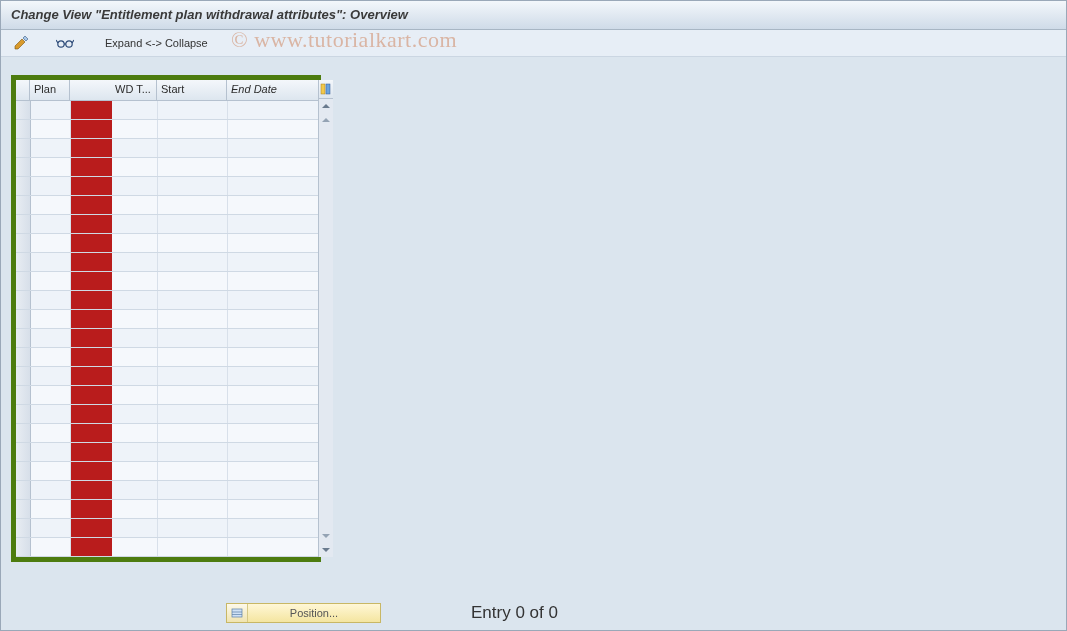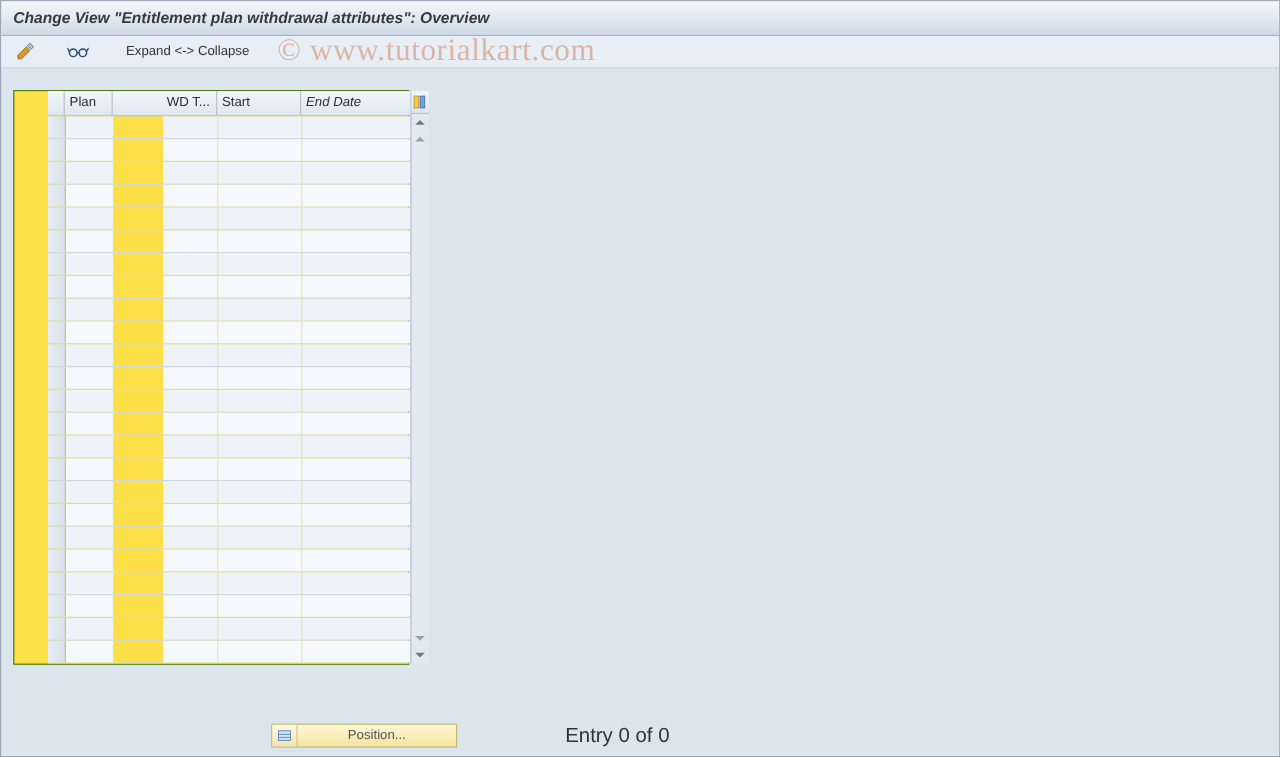--- a/index.html
+++ b/index.html
@@ -5,25 +5,25 @@
   html,body{margin:0;padding:0;font-family:Arial,Helvetica,sans-serif;font-size:11px;color:#333;}
   body{background:#dbe5ee;width:1067px;height:631px;overflow:hidden;position:relative;border:1px solid #9aa8b8;box-sizing:border-box;}
   
   .titlebar{height:28px;line-height:28px;padding:0 10px;font-size:13px;font-weight:bold;font-style:italic;color:#3a3a3a;
     background:linear-gradient(#f3f7fb,#cfdbe8);border-bottom:1px solid #a8b6c4;}
   
   .toolbar{height:26px;display:flex;align-items:center;gap:24px;padding:0 10px;background:#e7eef6;border-bottom:1px solid #cbd6e2;}
   .tb-btn{display:inline-flex;align-items:center;justify-content:center;width:20px;height:20px;cursor:pointer;}
   .tb-text{margin-left:6px;cursor:pointer;}
   
-  .watermark{position:absolute;top:26px;left:230px;font-family:Georgia,'Times New Roman',serif;font-size:26px;color:rgba(210,150,120,0.65);pointer-events:none;letter-spacing:0.5px;}
+  .watermark{position:absolute;top:26px;left:230px;font-family:Georgia,'Times New Roman',serif;font-size:22px;color:rgba(210,150,120,0.65);pointer-events:none;letter-spacing:0.5px;}
   
   .main{position:relative;padding:18px 10px 0 10px;height:540px;}
   
-  .grid{display:flex;width:300px;border:1px solid #4d7c0f;background:#fde047;padding-left:28px;}
+  .grid{display:flex;width:300px;border:5px solid #4d7c0f;background:#b91c1c;}
   .grid-body{flex:1;}
   .grid-side{width:16px;background:#e3e9f1;border-left:1px solid #b5c1cf;display:flex;flex-direction:column;align-items:center;position:relative;}
   .grid-header-row{display:flex;height:20px;background:linear-gradient(#f4f7fb,#dde6ef);border-bottom:1px solid #b5c1cf;}
   .hcell{border-right:1px solid #b5c1cf;padding:3px 4px;white-space:nowrap;overflow:hidden;font-size:11px;color:#2c2c2c;box-sizing:border-box;}
   .sel-col{width:14px;background:linear-gradient(#f4f7fb,#dde6ef);}
   .col-plan{width:40px;}
   .col-wd{width:46px;margin-left:41px;}
   .col-start{width:70px;}
   .col-end{width:90px;font-style:italic;}
   .grid-row{display:flex;height:18px;border-bottom:1px solid #cfd9e4;}

